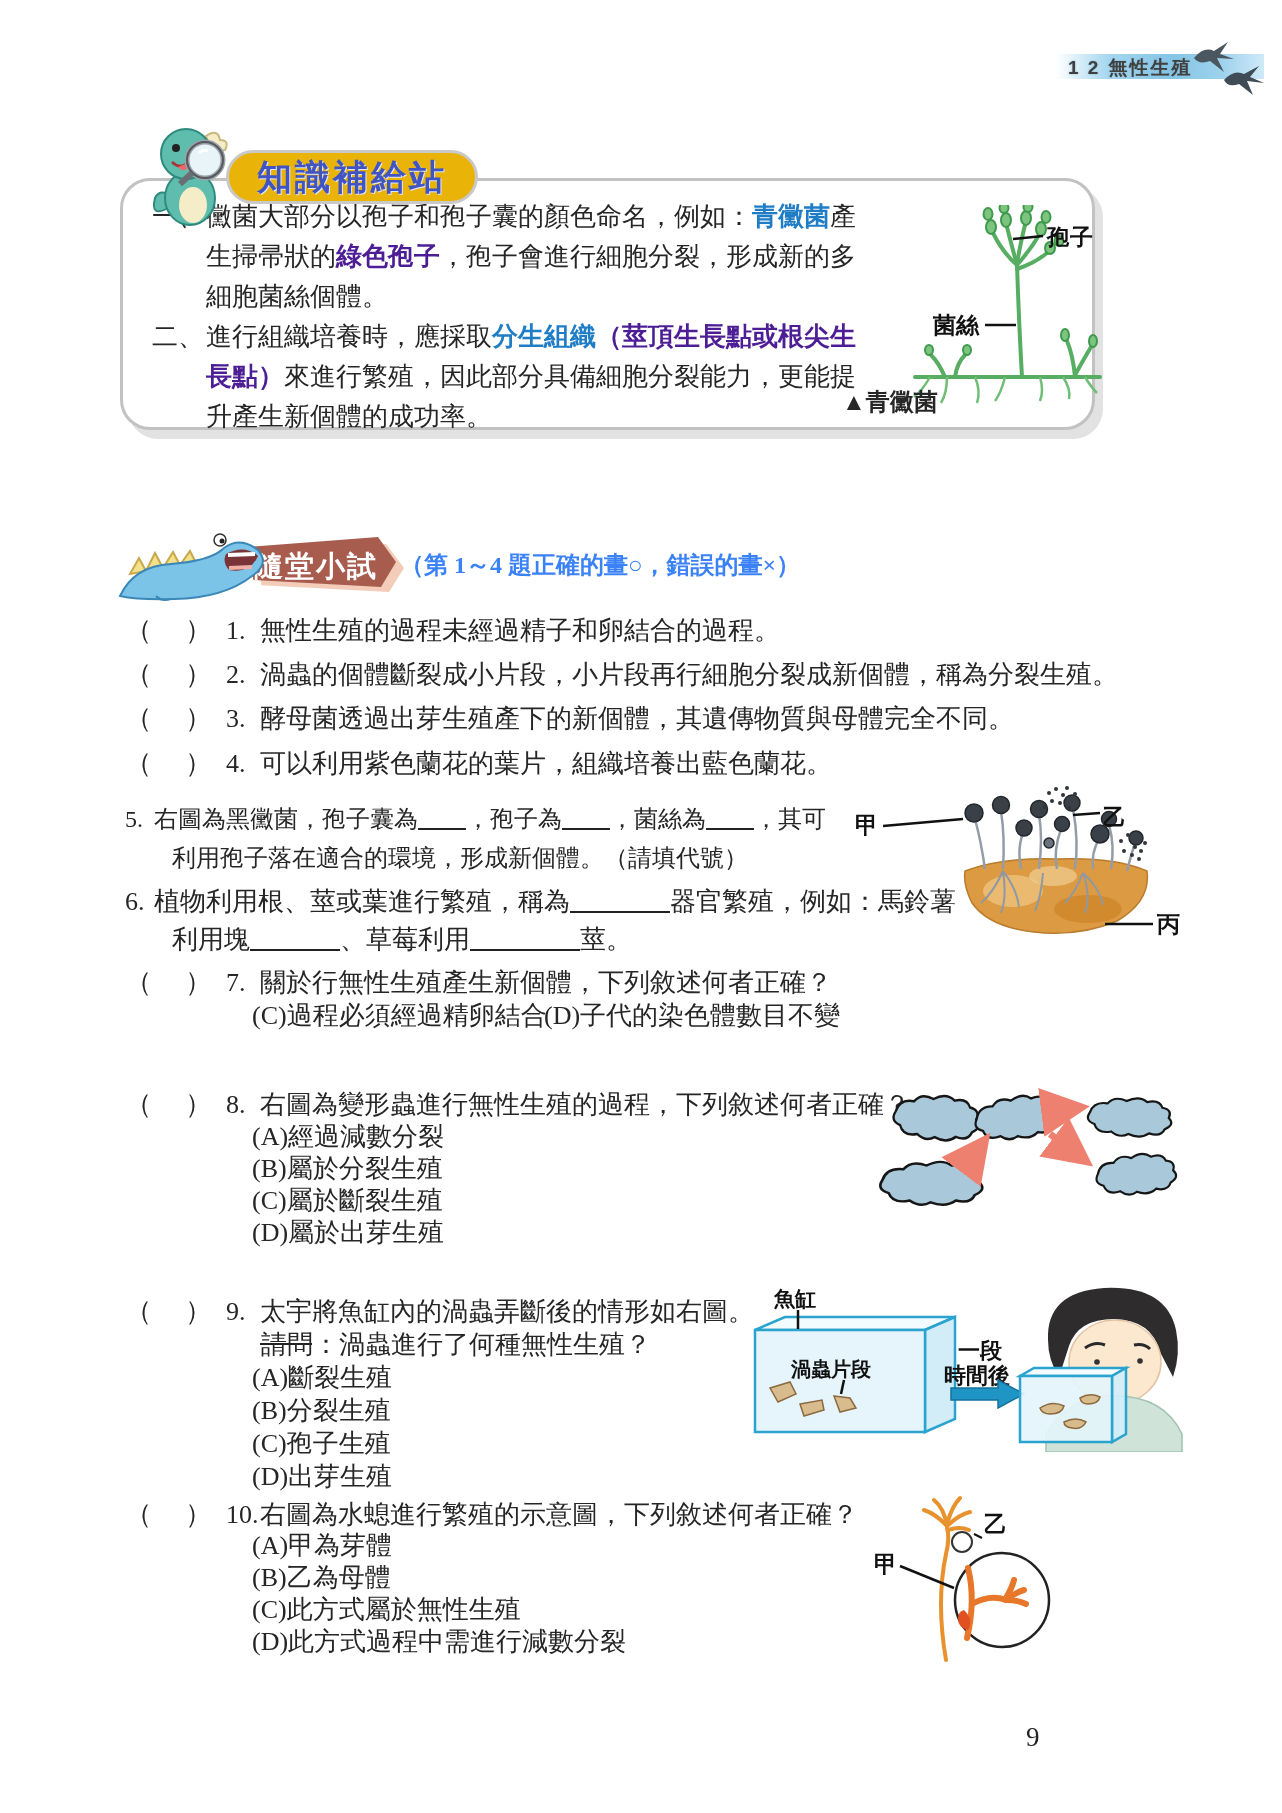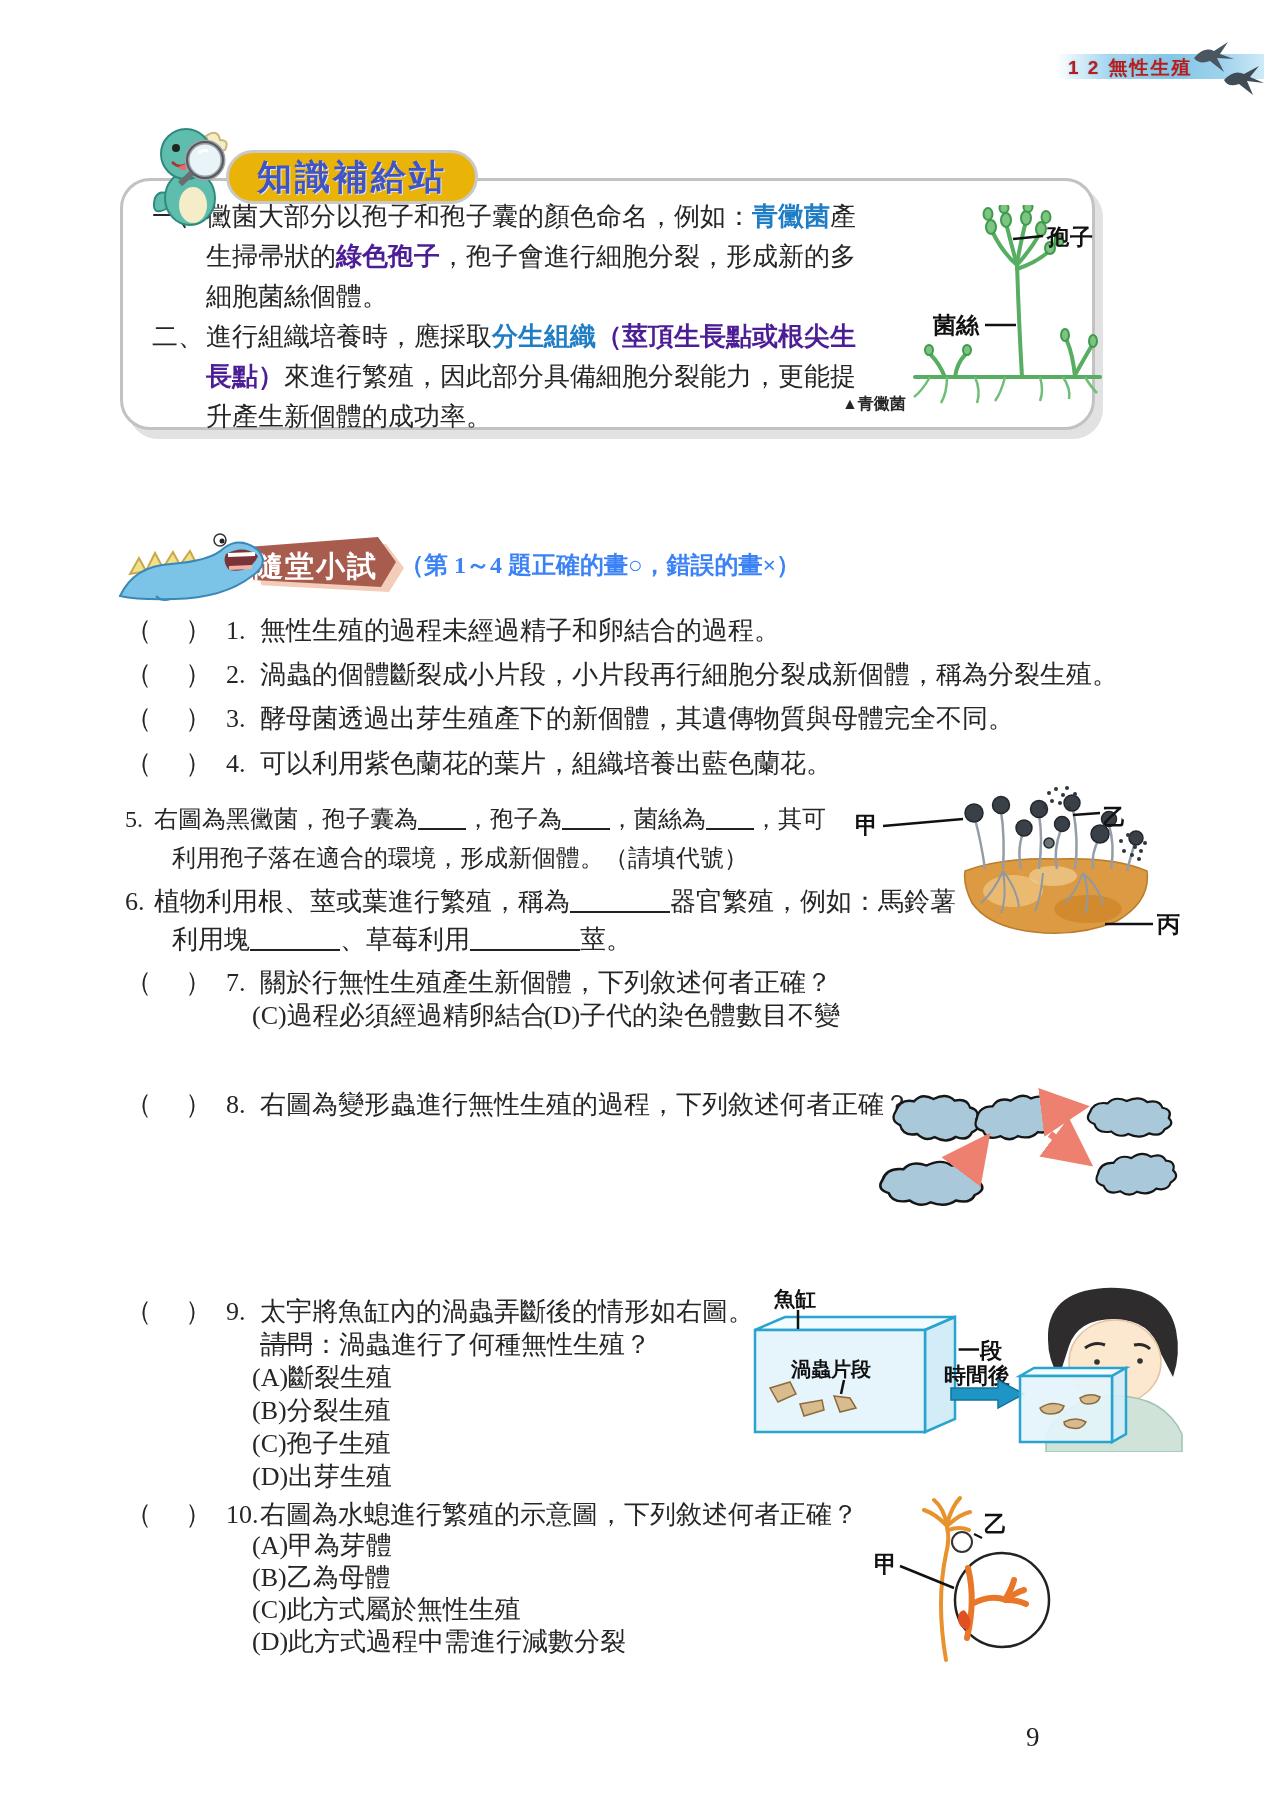--- a/index.html
+++ b/index.html
@@ -5,37 +5,37 @@
 *{margin:0;padding:0;box-sizing:border-box}
 html,body{background:#fff}
 .page{position:relative;width:1282px;height:1813px;background:#fff;overflow:hidden;
   font-family:"Liberation Serif","DejaVu Serif",serif;color:#262626}
 .abs{position:absolute}
 
 
 .chapter-band{left:1056px;top:54px;width:208px;height:25px;
   background:linear-gradient(90deg,rgba(255,255,255,0) 0%,#a6d7f0 25%,#84c5e6 55%,#9ed2ec 80%,#cfeaf8 100%)}
 .chapter-text{left:1068px;top:55px;font-family:"Liberation Sans",sans-serif;font-size:19px;
-  font-weight:bold;color:#b91c1c;letter-spacing:2px;text-shadow:0 0 2px #7fb2c9;white-space:nowrap}
+  font-weight:bold;color:#404040;letter-spacing:2px;text-shadow:0 0 2px #7fb2c9;white-space:nowrap}
 .chapter-text span{margin-right:8px}
 
 
 .kbox{left:120px;top:178px;width:975px;height:252px;border:3px solid #c2c2c2;border-radius:30px;
   background:#fff;box-shadow:8px 9px 0 #e2e2e2}
 .ktitle-pill{left:226px;top:150px;width:252px;height:54px;background:#eab308;border:3px solid #c9c9c9;
   border-radius:28px;z-index:3;display:flex;align-items:center;justify-content:center}
 .ktitle-text{font-family:"Liberation Sans",sans-serif;font-size:35px;font-weight:bold;color:#4054c2;
   letter-spacing:3px;text-shadow:1px 1px 0 #dfe5ff}
 .kcontent{left:152px;top:197px;width:712px;z-index:2}
 .kpoint{display:flex;font-size:26px;line-height:40px}
 .knum{width:54px;flex:none}
 .ktext{width:656px}
 .hl-blue{color:#1f7dc6;font-weight:bold}
 .hl-cyan{color:#4c1d95;font-weight:bold}
-.kcaption{left:842px;top:394px;font-size:16px;font-weight:bold;z-index:2}
+.kcaption{left:842px;top:386px;font-size:24px;font-weight:bold;z-index:2}
 
 
 .qbanner-shadow{left:254px;top:544px;width:150px;height:48px;background:#f3cdb9;
   clip-path:polygon(0 20%,88% 0,100% 50%,90% 100%,5% 86%)}
 .qbanner{left:246px;top:537px;width:150px;height:50px;background:#a85c4e;
   clip-path:polygon(0 20%,88% 0,100% 50%,90% 100%,5% 86%);
   display:flex;align-items:flex-end;justify-content:center;z-index:2}
 .qbanner-text{font-family:"Liberation Sans",sans-serif;font-size:29px;font-weight:bold;color:#fff;
   letter-spacing:2px;padding-right:10px}
 .qinstr{left:400px;top:549px;font-size:24px;font-weight:bold;color:#3b82f6;white-space:nowrap}
@@ -253,20 +253,26 @@
   <div class="qrow" style="top:964px">
     <span><span class="po">（</span><span class="pgap"></span><span class="pc">）</span></span><span class="qnum">7.</span><span>關於行無性生殖產生新個體，下列敘述何者正確？</span>
   </div>
   <div class="opts lh34" style="top:999px">
     <div><span class="optc1">(C)過程必須經過精卵結合</span><span>(D)子代的染色體數目不變</span></div>
   </div>
 
   <div class="qrow" style="top:1086px">
     <span><span class="po">（</span><span class="pgap"></span><span class="pc">）</span></span><span class="qnum">8.</span><span>右圖為變形蟲進行無性生殖的過程，下列敘述何者正確？</span>
   </div>
+  <div class="opts lh32" style="top:1121px">
+    <div>(A)經過減數分裂</div>
+    <div>(B)屬於分裂生殖</div>
+    <div>(C)屬於斷裂生殖</div>
+    <div>(D)屬於出芽生殖</div>
+  </div>
 
   <svg class="abs" style="left:872px;top:1082px" width="312" height="132" viewBox="0 0 312 132">
     <defs>
       <path id="am" d="M8,22 Q12,8 28,10 Q36,0 50,6 Q64,-2 74,6 Q88,2 92,12 Q104,14 100,24 Q108,32 96,38 Q92,48 78,44 Q68,52 54,46 Q44,52 34,44 Q18,48 14,36 Q2,32 8,22 Z"></path>
       <marker id="ah" markerWidth="7" markerHeight="7" refX="5" refY="3.5" orient="auto">
           <polygon points="0,0 7,3.5 0,7" fill="#ee8070"></polygon>
         </marker>
     </defs>
     <g fill="#a9c8da" stroke="#161616" stroke-width="2.6">
       <use href="#am" transform="translate(2,78) scale(1.05,0.92)"></use>

